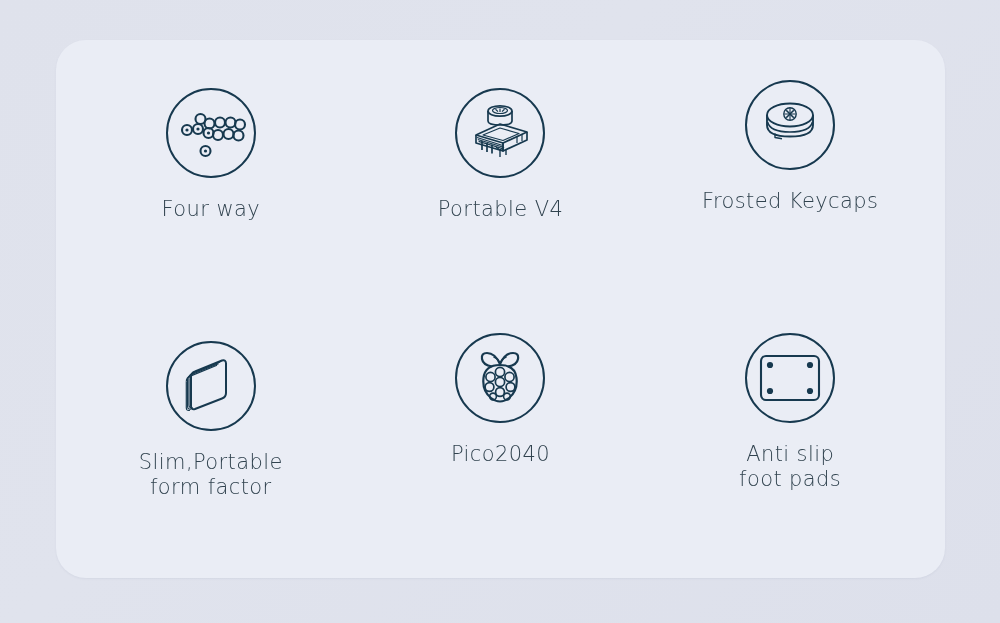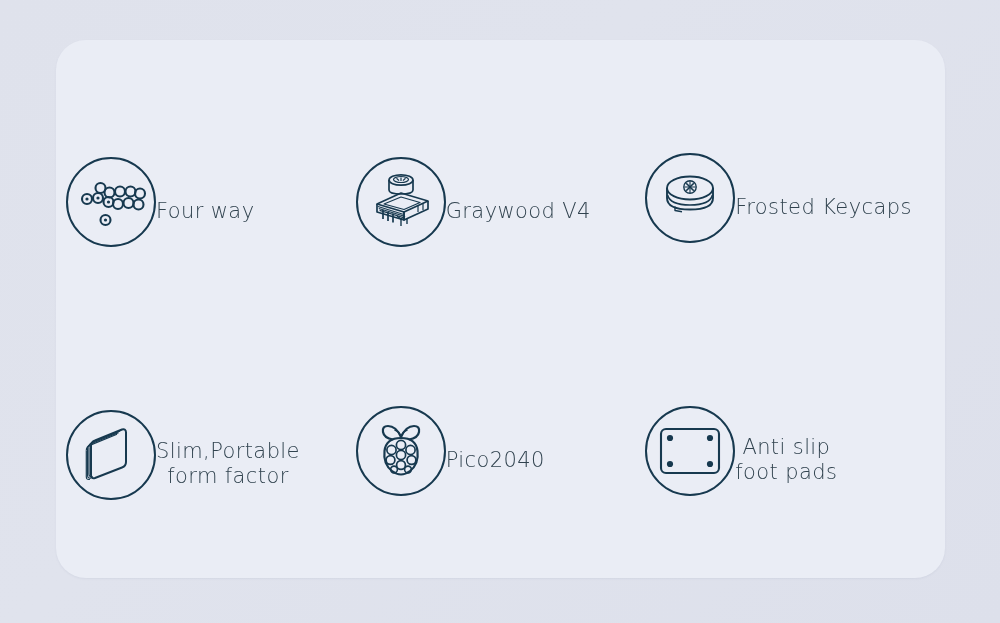--- a/index.html
+++ b/index.html
@@ -33,21 +33,21 @@
     position: absolute;
     inset: 0;
     display: grid;
     grid-template-columns: repeat(3, 1fr);
     grid-template-rows: 1fr 1fr;
     padding: 22px 10px 10px 10px;
     box-sizing: border-box;
   }
   .feature {
     display: flex;
-    flex-direction: row;
+    flex-direction: column;
     align-items: center;
     justify-content: flex-start;
     padding-top: 26px;
   }
   .feature.row2 {
     padding-top: 18px;
   }
   .icon-circle {
     width: 90px;
     height: 90px;
@@ -132,21 +132,21 @@
             <path d="M12 37.5 L37 45.2 M12.8 39.5 L37.6 47 M13.6 41.4 L38 48.8" stroke-width="1.1"></path>
 
             <path d="M17 41 L17 50 M22 43 L22 52 M27 44.5 L27 53.5"></path>
             <path d="M35 50 L35 57 M41 49 L41 55" stroke-width="1.4"></path>
             <path d="M31 47 L35 50 L39 47" stroke-width="1.4"></path>
 
             <path d="M52 36 L52 43 M57 34 L57 41" stroke-width="1.2"></path>
           </svg>
         </div>
         <div class="caption">
-          <span class="line">Graywood V4</span>
+          <span class="line">Portable V4</span>
         </div>
       </div>
 
       <div class="feature row2">
         <div class="icon-circle">
           <svg width="66" height="60" viewBox="0 0 66 60" fill="none" stroke="#17394f" stroke-width="1.9" stroke-linejoin="round">
 
             <ellipse cx="33" cy="20" rx="23" ry="11.5"></ellipse>
 
             <path d="M10 20 L10 30 Q10 41.5 33 41.5 Q56 41.5 56 30 L56 20"></path>

